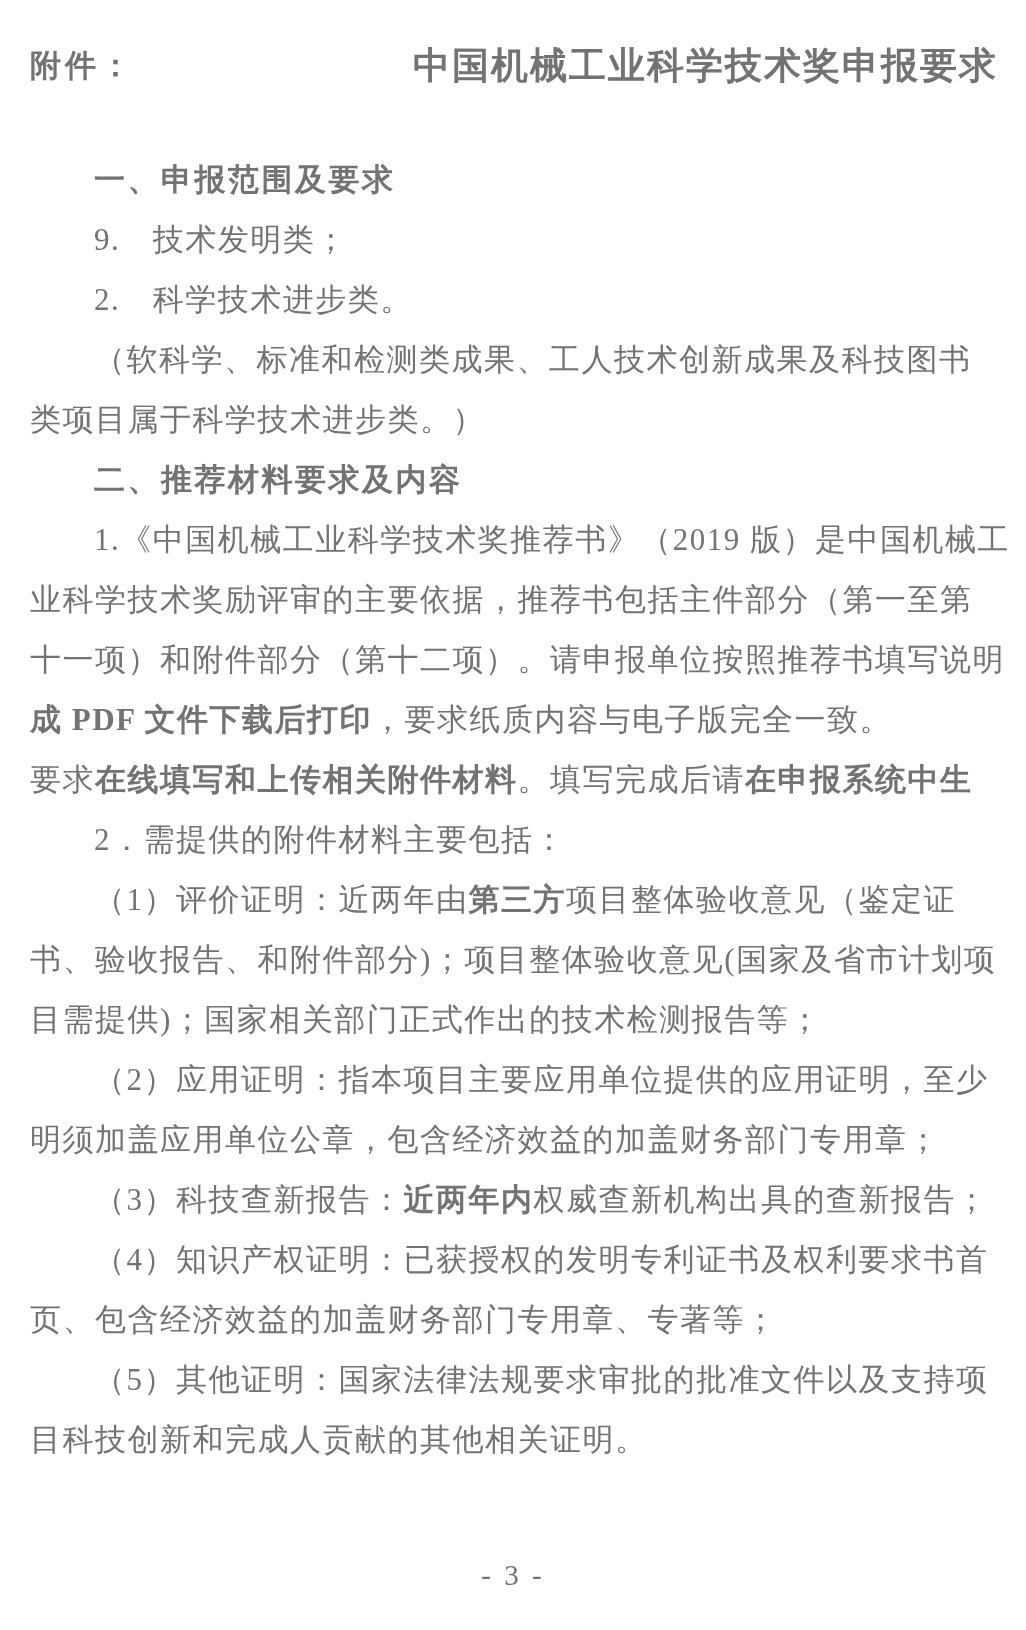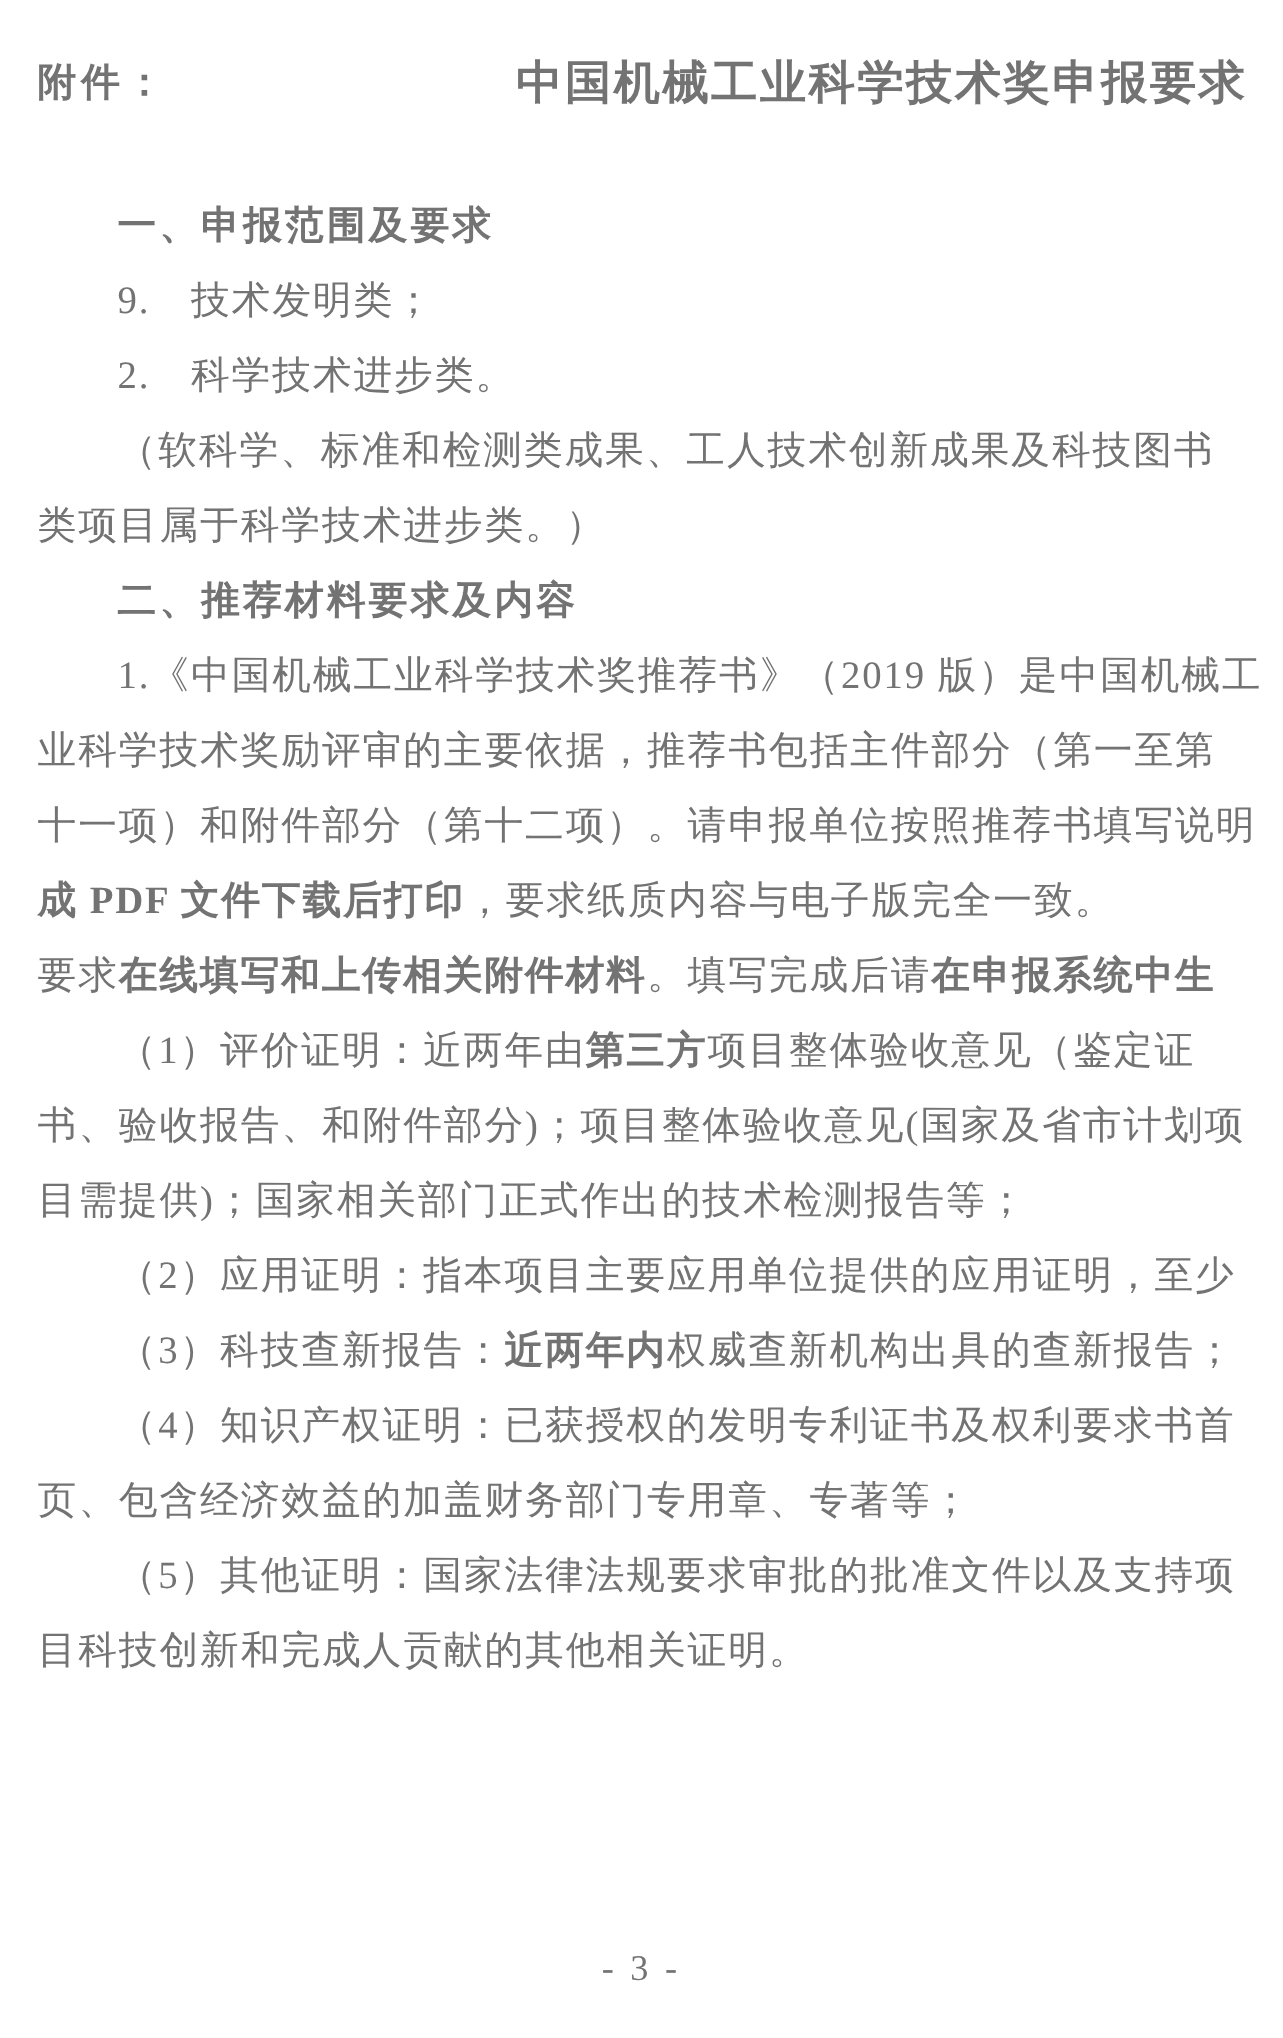--- a/index.html
+++ b/index.html
@@ -68,24 +68,26 @@
         <div class="line indent"><span>9.　技术发明类；</span></div>
         <div class="line indent"><span>2.　科学技术进步类。</span></div>
         <div class="line indent"><span>（软科学、标准和检测类成果、工人技术创新成果及科技图书</span></div>
         <div class="line"><span>类项目属于科学技术进步类。）</span></div>
         <div class="line heading indent"><span class="b">二、推荐材料要求及内容</span></div>
         <div class="line indent"><span>1.《中国机械工业科学技术奖推荐书》（2019 版）是中国机械工</span></div>
         <div class="line"><span>业科学技术奖励评审的主要依据，推荐书包括主件部分（第一至第</span></div>
         <div class="line"><span>十一项）和附件部分（第十二项）。请申报单位按照推荐书填写说明</span></div>
         <div class="line"><span class="b">成 PDF 文件下载后打印</span><span>，要求纸质内容与电子版完全一致。</span></div>
         <div class="line"><span>要求</span><span class="b">在线填写和上传相关附件材料</span><span>。填写完成后请</span><span class="b">在申报系统中生</span></div>
+        <div class="line indent"><span>2．需提供的附件材料主要包括：</span></div>
         <div class="line indent"><span>（1）评价证明：近两年由</span><span class="b">第三方</span><span>项目整体验收意见（鉴定证</span></div>
         <div class="line"><span>书、验收报告、和附件部分)；项目整体验收意见(国家及省市计划项</span></div>
         <div class="line"><span>目需提供)；国家相关部门正式作出的技术检测报告等；</span></div>
         <div class="line indent"><span>（2）应用证明：指本项目主要应用单位提供的应用证明，至少</span></div>
+        <div class="line"><span>明须加盖应用单位公章，包含经济效益的加盖财务部门专用章；</span></div>
         <div class="line indent"><span>（3）科技查新报告：</span><span class="b">近两年内</span><span>权威查新机构出具的查新报告；</span></div>
         <div class="line indent"><span>（4）知识产权证明：已获授权的发明专利证书及权利要求书首</span></div>
         <div class="line"><span>页、包含经济效益的加盖财务部门专用章、专著等；</span></div>
         <div class="line indent"><span>（5）其他证明：国家法律法规要求审批的批准文件以及支持项</span></div>
         <div class="line"><span>目科技创新和完成人贡献的其他相关证明。</span></div>
       </div>
   </div>
   <div class="page-number">- 3 -</div>
 </div>
 

